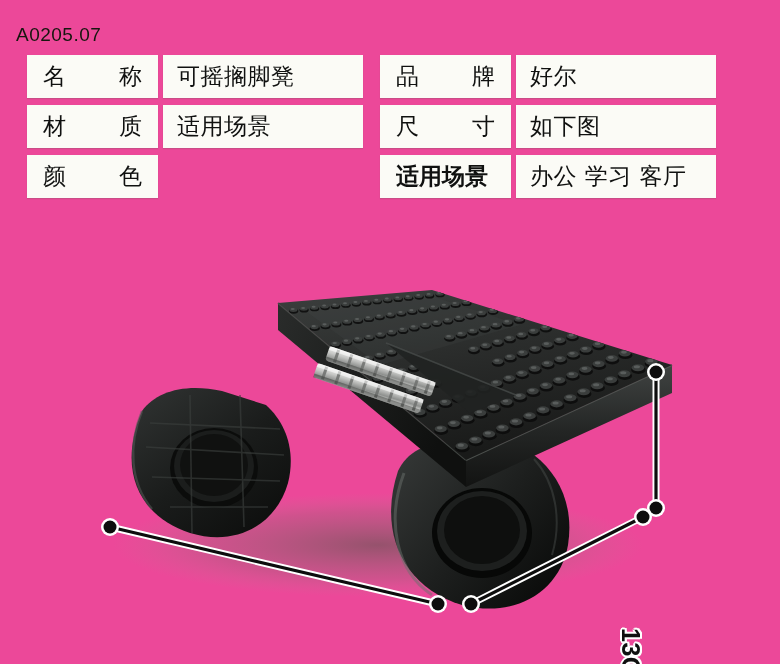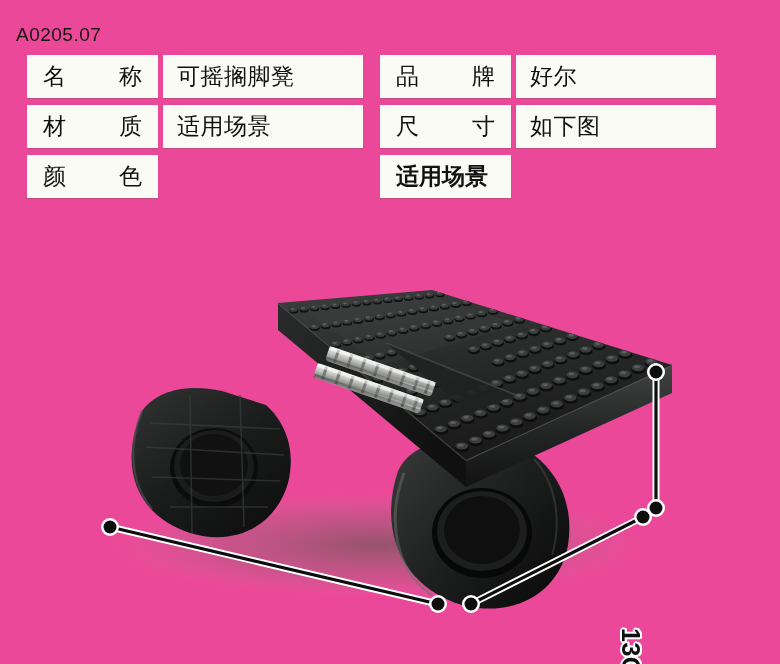--- a/index.html
+++ b/index.html
@@ -186,20 +186,23 @@
         <div class="spec-cell spec-value">
           <span class="cellfont">如下图</span>
         </div>
       </div>
 
       <div class="spec-row">
         <div class="spec-cell spec-label">
           <span class="txt tight cellfont">
             <span>适用场景</span>
           </span>
+        </div>
+        <div class="spec-cell spec-value">
+          <span class="cellfont">办公 学习 客厅</span>
         </div>
       </div>
 
     </div>
   </div>
 
   <div id="product-photo">
     <svg id="product-svg" width="780" height="449" viewBox="0 0 780 449">
       <defs>
         <linearGradient id="topFace" x1="0" y1="0" x2="0.35" y2="1">

